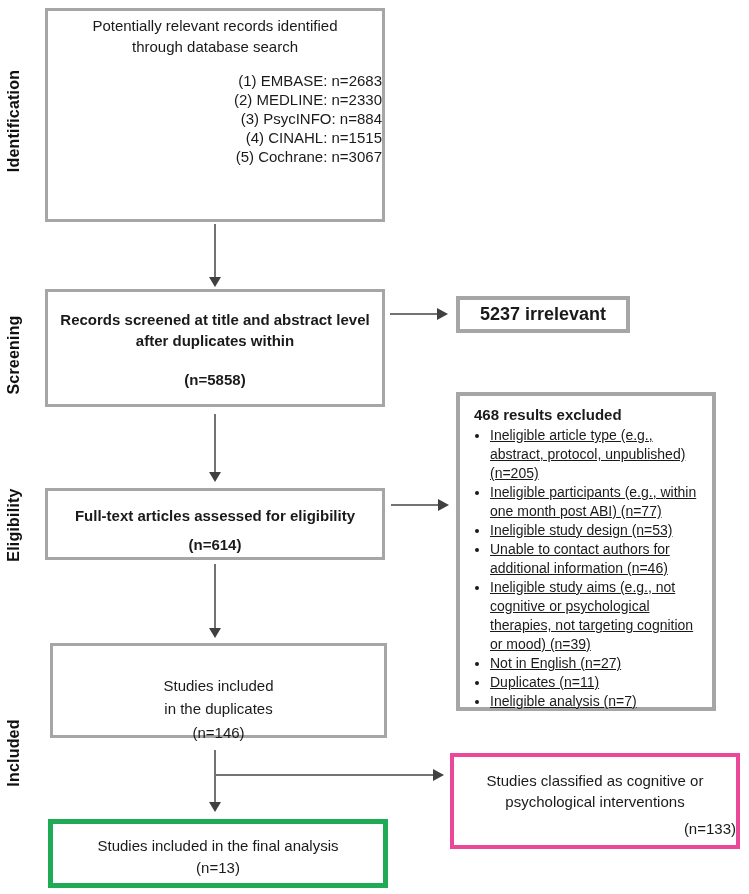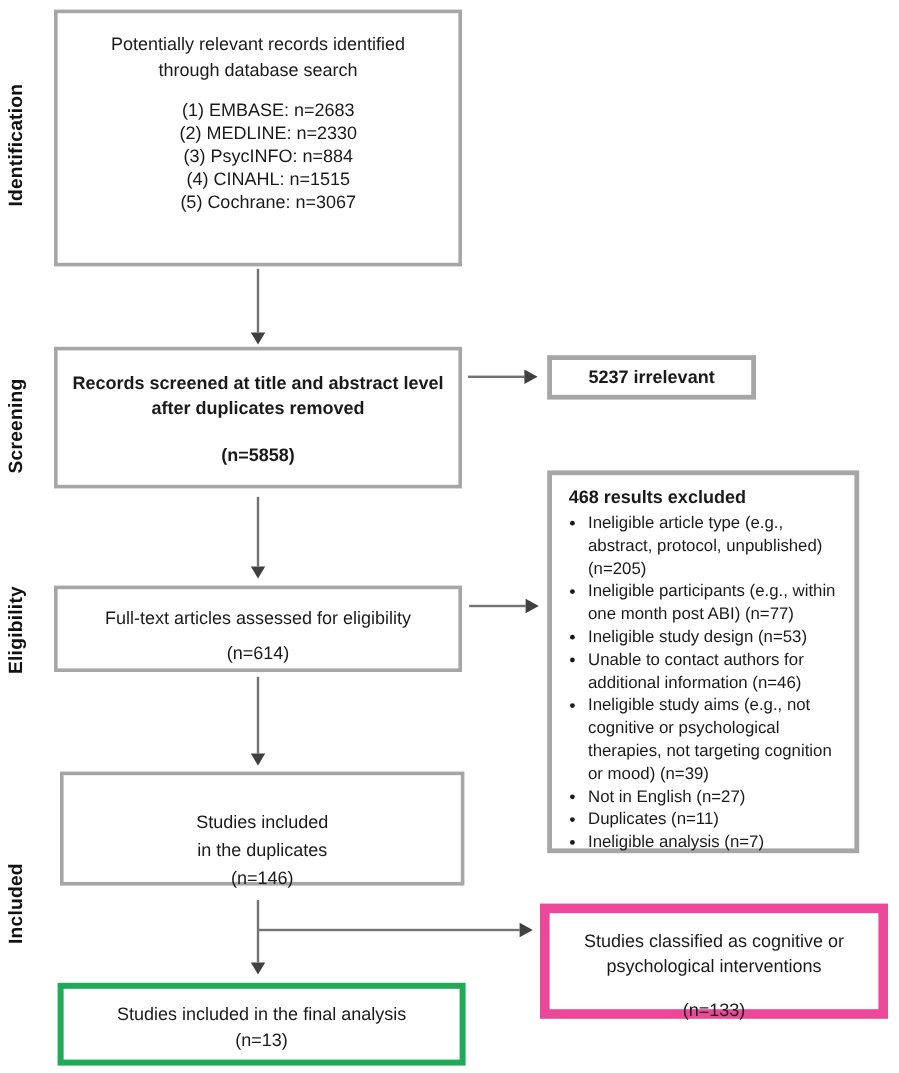--- a/index.html
+++ b/index.html
@@ -27,70 +27,71 @@
     border: 3px solid #a6a6a6;
     box-sizing: border-box;
     font-size: 15px;
     line-height: 21px;
   }
   .gbox.thick { border-width: 4px; }
   .center-text { text-align: center; }
   .count { margin-top: 0; }
 
   
-  .id-box { padding-top: 16px; }
+  .id-box { padding-top: 4px; }
   .id-box .count { margin-top: 12px; }
   .id-box .src-list {
     list-style: none;
     margin: 14px 0 0 0;
     padding: 0 0 0 17px;
-    text-align: center;
+    text-align: right;
     line-height: 19px;
     font-size: 15px;
   }
 
   
   .screen-box { padding-top: 17px; font-weight: bold; }
   .screen-box .count { margin-top: 18px; }
 
   
   .irr-box {
     display: flex; align-items: center; justify-content: center;
-    font-weight: bold; font-size: 15px;
-  }
-
-  
-  .elig-box { padding-top: 14px; }
+    font-weight: bold; font-size: 18px;
+  }
+
+  
+  .elig-box { padding-top: 14px; font-weight: bold; }
   .elig-box .count { margin-top: 8px; }
 
   
   .exc-box {
     padding: 8px 10px 8px 14px;
     font-size: 14px;
     line-height: 19px;
     text-align: left;
   }
   .exc-box .exc-title { font-weight: bold; font-size: 15px; line-height: 21px; }
   .exc-box ul {
     margin: 1px 0 0 0;
     padding: 0 0 0 16px;
     list-style: disc outside;
+    text-decoration: underline;
   }
   .exc-box li { margin: 0; }
 
   
   .syn-box { padding-top: 28px; line-height: 23px; }
   .syn-box .count { margin-top: 1px; }
 
   
   .cls-box {
-    border: 8px solid #ec4899;
+    border: 4px solid #ec4899;
     padding-top: 13px;
   }
-  .cls-box .count { margin-top: 16px; }
+  .cls-box .count { margin-top: 6px; text-align: right; }
 
   
   .final-box {
     border: 5px solid #1faa55;
     padding-top: 11px;
     line-height: 22px;
   }
 
   
   .vline { position: absolute; width: 2px; background: #737373; }
@@ -128,21 +129,21 @@
       <li>(4) CINAHL: n=1515</li>
       <li>(5) Cochrane: n=3067</li>
     </ul>
   </div>
 
   <div class="vline" style="left:214px; top:224px; height:53px;"></div>
   <div class="head-down" style="left:209px; top:277px;"></div>
 
   <div class="gbox screen-box center-text" style="left:45px; top:289px; width:340px; height:118px;">
     <div>Records screened at title and abstract level</div>
-    <div>after duplicates removed</div>
+    <div>after duplicates within</div>
     <div class="count">(n=5858)</div>
   </div>
 
   <div class="hline" style="left:390px; top:313px; width:47px;"></div>
   <div class="head-right" style="left:437px; top:308px;"></div>
 
   <div class="gbox thick irr-box" style="left:456px; top:296px; width:174px; height:37px;">
     <span>5237 irrelevant</span>
   </div>
 

